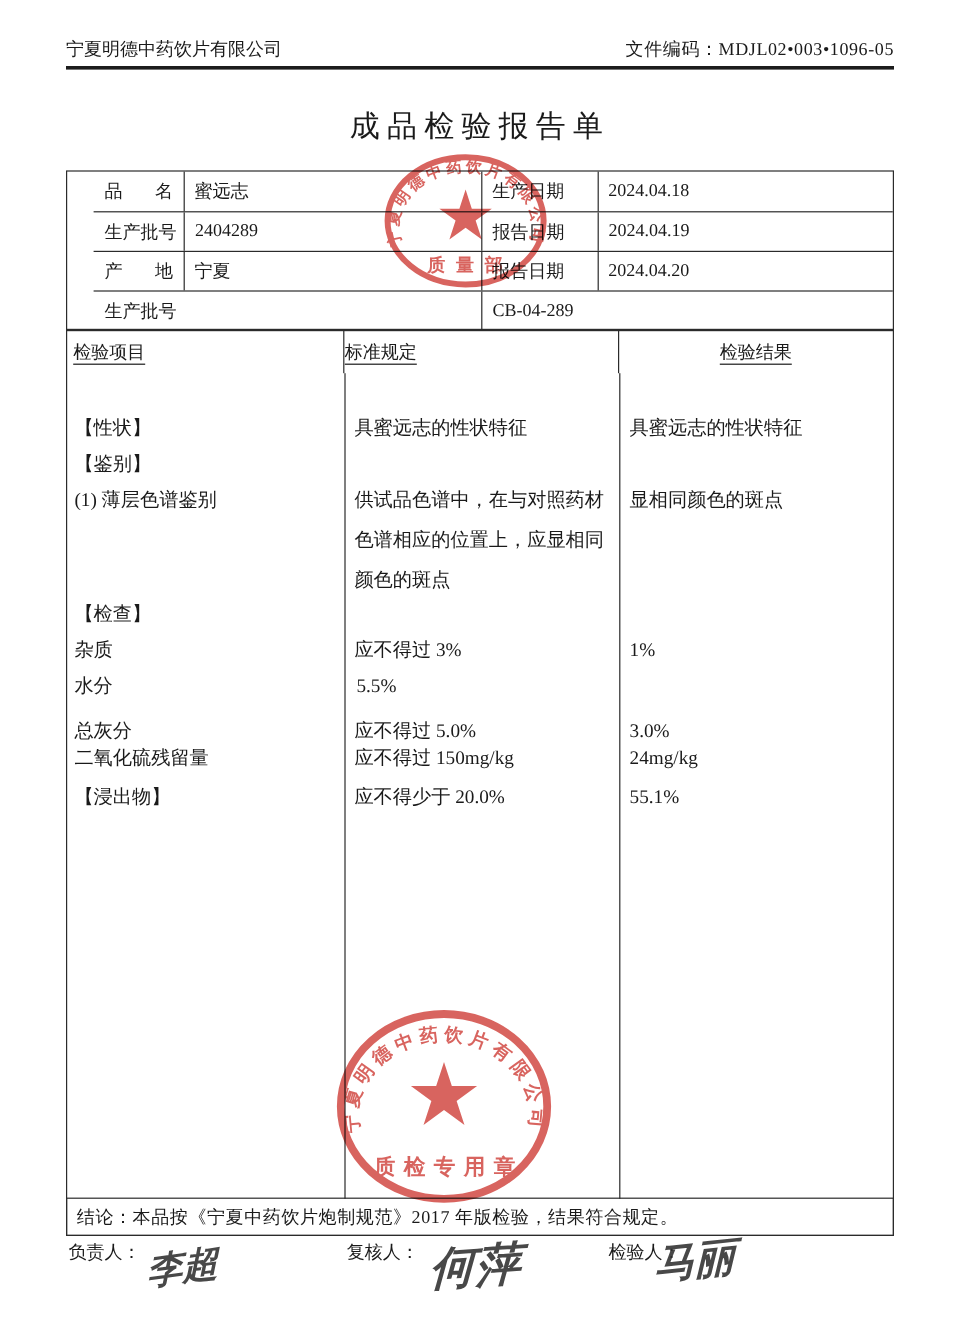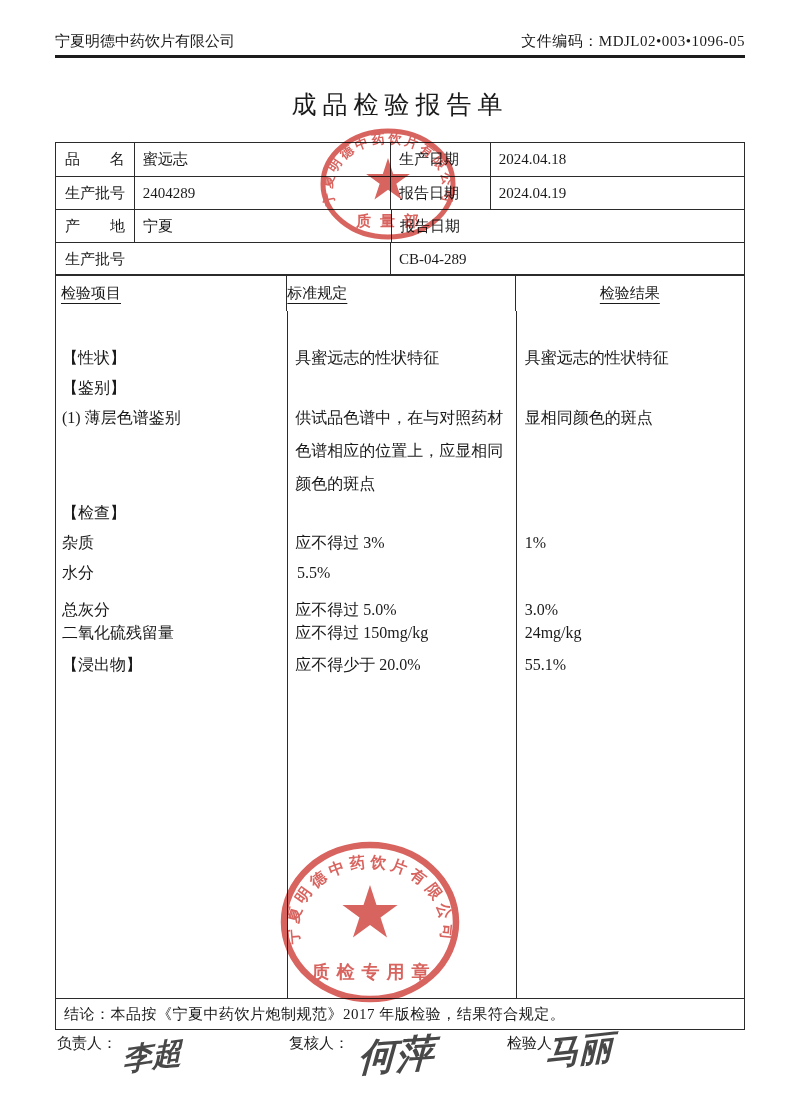--- a/index.html
+++ b/index.html
@@ -13,21 +13,21 @@
   .phead{position:absolute;left:55px;top:30px;width:690px;height:28px;
          border-bottom:3px solid #1c1c1c;display:flex;justify-content:space-between;
          align-items:flex-end;padding-bottom:4px;font-size:15px;}
   .phead .code{letter-spacing:.5px;}
 
   
   .title{position:absolute;left:0;top:88px;width:800px;text-align:center;
          font-size:25px;font-weight:normal;letter-spacing:6px;}
 
   
-  .info{position:absolute;left:55px;top:142px;width:690px;border:1px solid #2b2b2b;background:transparent;}
+  .info{position:absolute;left:55px;top:142px;width:690px;border:1px solid #2b2b2b;background:transparent;padding-left:22px;}
   .irow{display:flex;height:33px;}
   .irow + .irow{border-top:1px solid #2b2b2b;}
   .icell{display:flex;align-items:center;font-size:15px;padding-left:8px;white-space:nowrap;}
   .icell.vline{border-left:1px solid #2b2b2b;}
   .jlabel{display:block;width:100%;padding:0 9px;text-align:justify;text-align-last:justify;}
   .w-l1{width:78px;}  .w-v1{width:257px;} .w-l2{width:100px;} .w-v2{width:255px;}
   .w-m1{width:335px;} .w-m2{width:355px;}
 
   
   .itable{position:absolute;left:55px;top:274px;width:690px;height:756px;border:1px solid #2b2b2b;}
@@ -89,20 +89,21 @@
       <div class="icell vline w-v1">2404289</div>
       <div class="icell vline w-l2">报告日期</div>
       <div class="icell vline w-v2">2024.04.19</div>
     </div>
     <div class="irow">
       <div class="icell w-l1" style="padding:0">
           <span class="jlabel">产　地</span>
         </div>
       <div class="icell vline w-v1">宁夏</div>
       <div class="icell vline w-l2">报告日期</div>
+      <div class="icell vline w-v2">2024.04.20</div>
     </div>
     <div class="irow">
       <div class="icell w-m1" style="padding-left:9px">生产批号</div>
       <div class="icell vline w-m2">CB-04-289</div>
     </div>
   </div>
 
   <div class="itable">
     <div class="ithead">
       <div class="hcell hc1">

